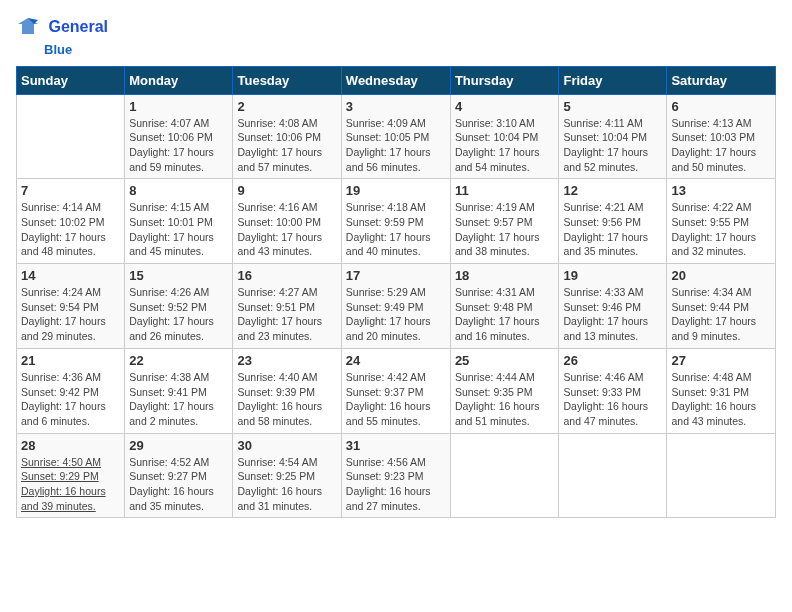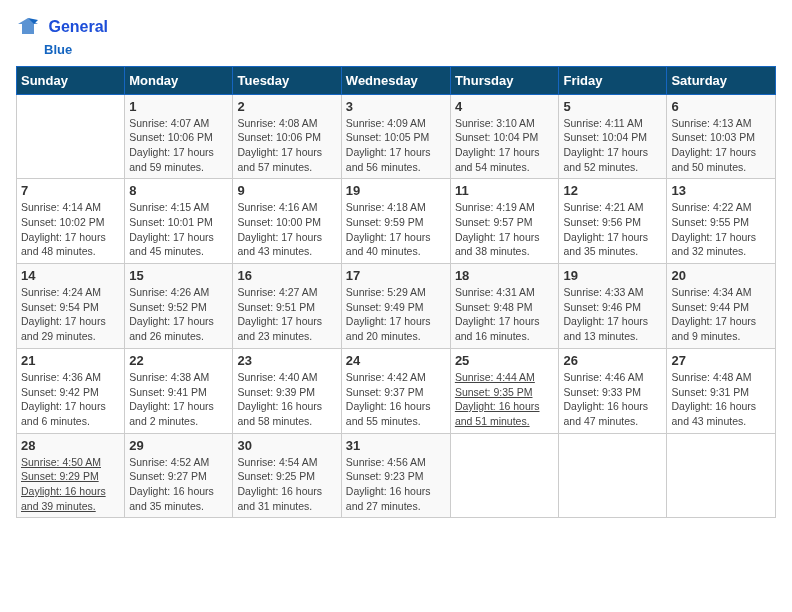--- a/index.html
+++ b/index.html
@@ -278,21 +278,21 @@
         </td>
         <td>
           <span class="day-number">24</span>
           <div class="day-info" style="white-space: pre-line;">Sunrise: 4:42 AM
 Sunset: 9:37 PM
 Daylight: 16 hours
 and 55 minutes.</div>
         </td>
         <td>
           <span class="day-number">25</span>
-          <div class="day-info" style="white-space: pre-line; text-decoration: underline;">Sunrise: 4:44 AM
+          <div class="day-info" style="white-space: pre-line;">Sunrise: 4:44 AM
 Sunset: 9:35 PM
 Daylight: 16 hours
 and 51 minutes.</div>
         </td>
         <td>
           <span class="day-number">26</span>
           <div class="day-info" style="white-space: pre-line;">Sunrise: 4:46 AM
 Sunset: 9:33 PM
 Daylight: 16 hours
 and 47 minutes.</div>

